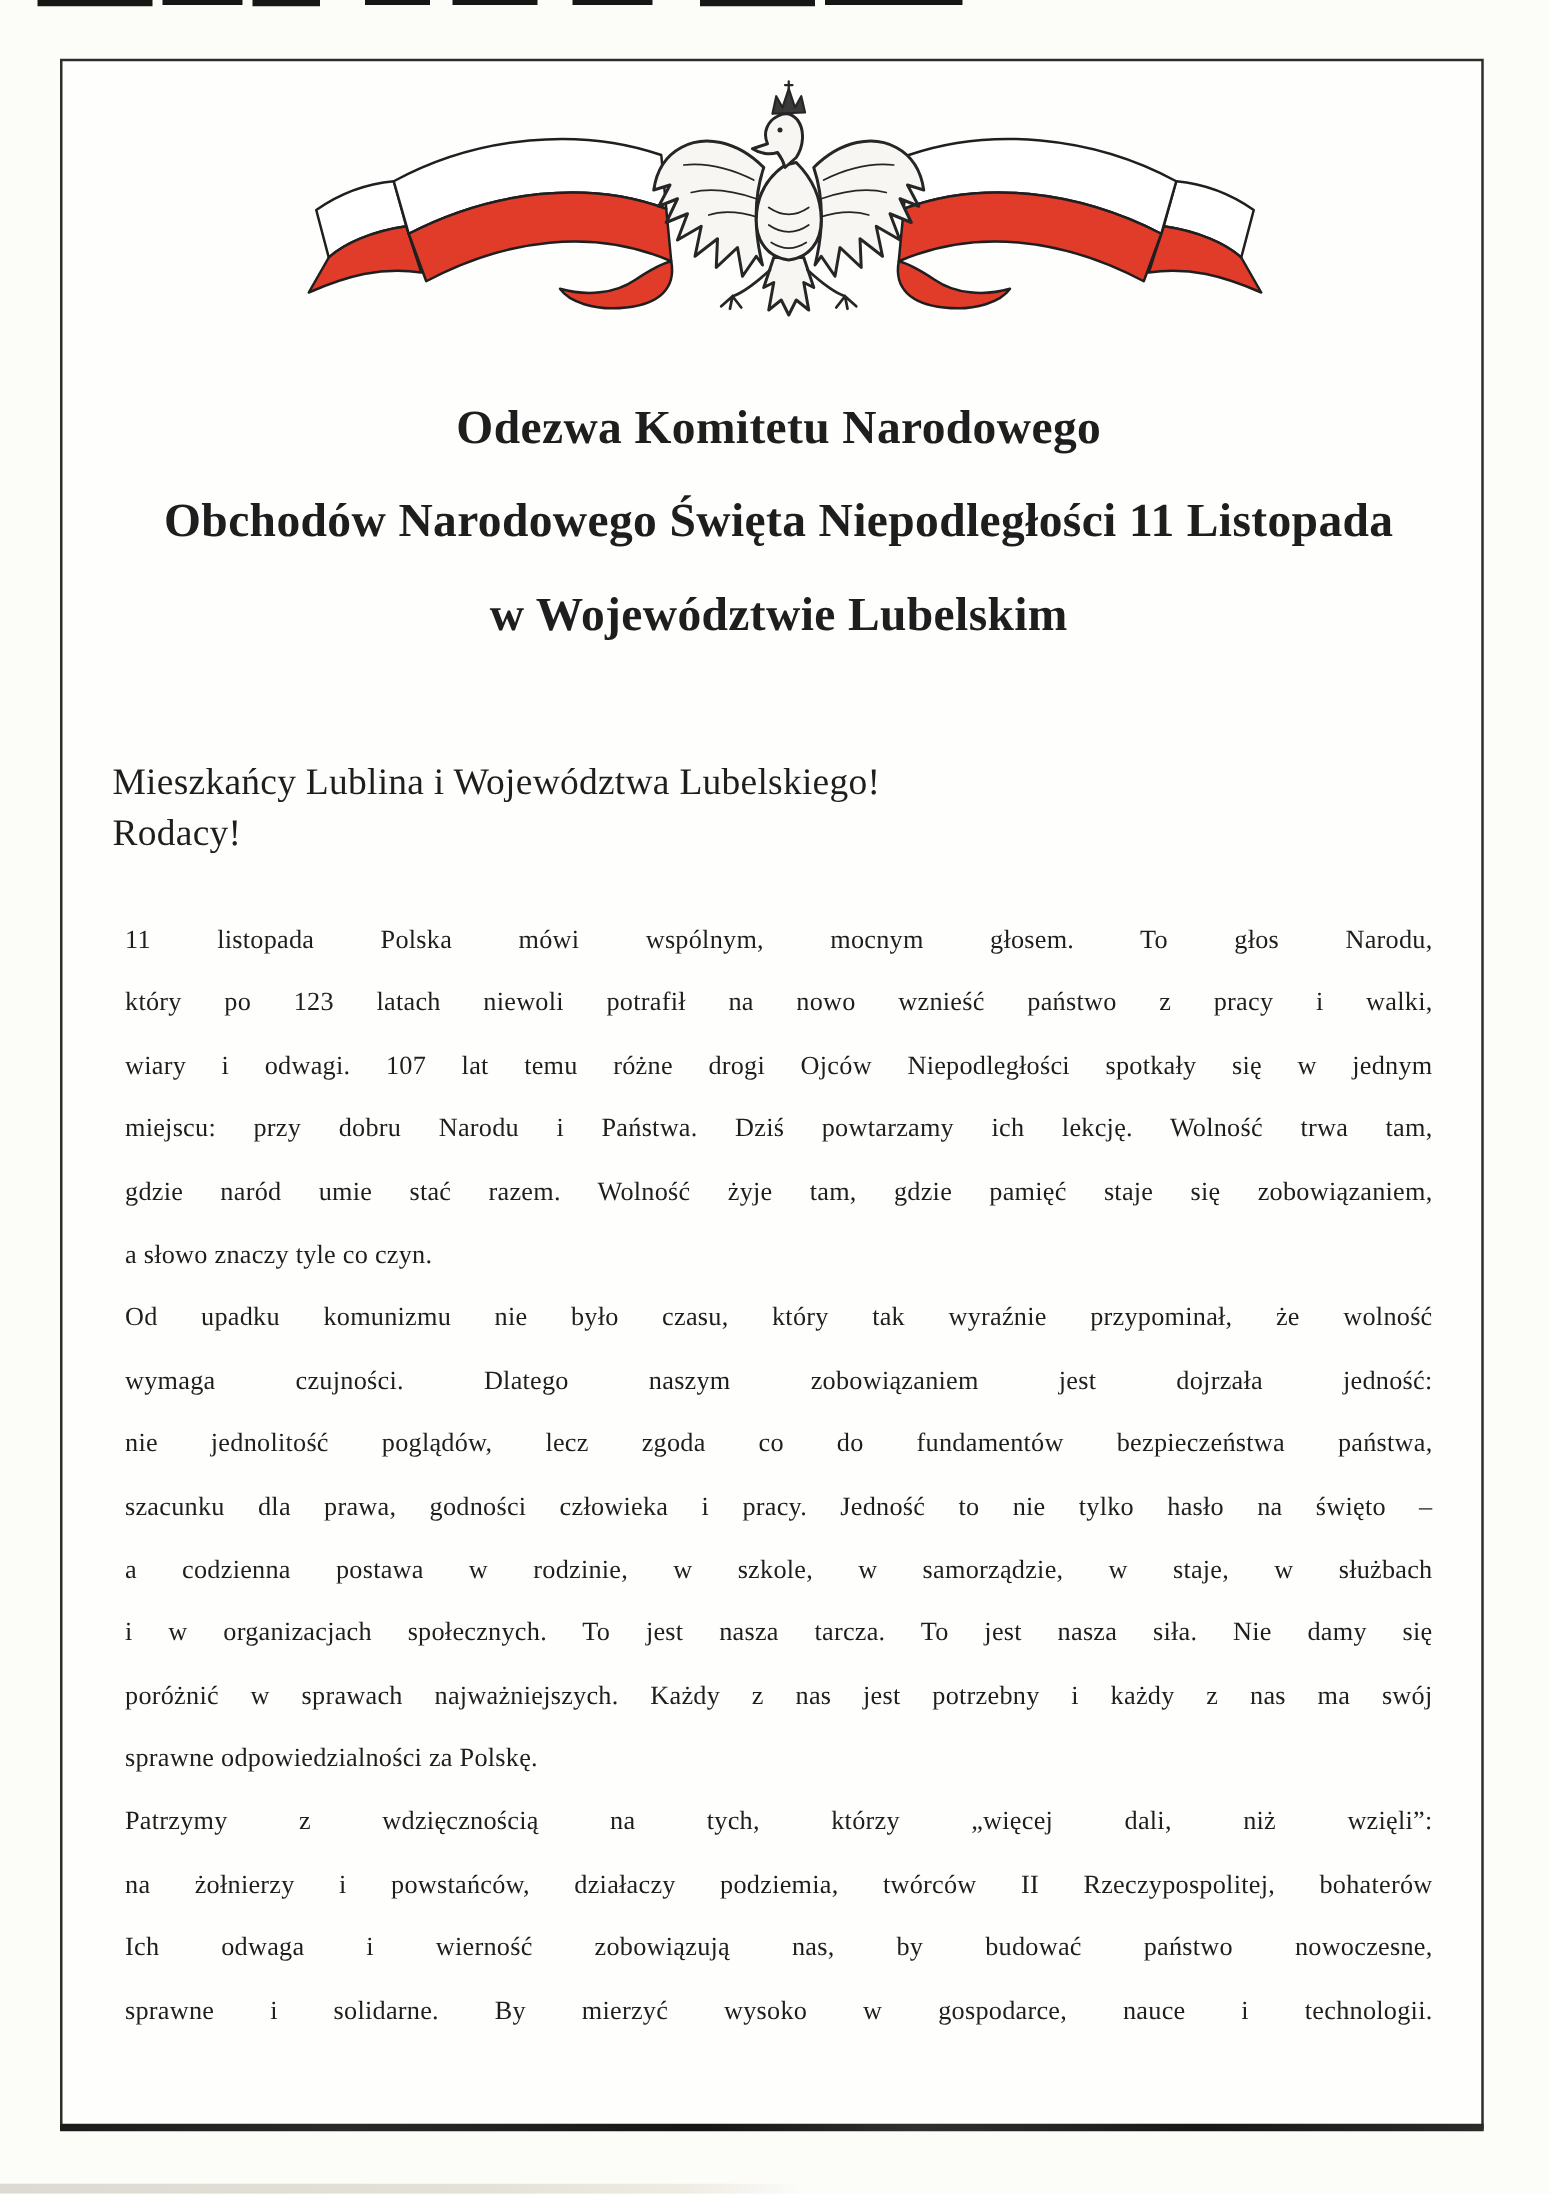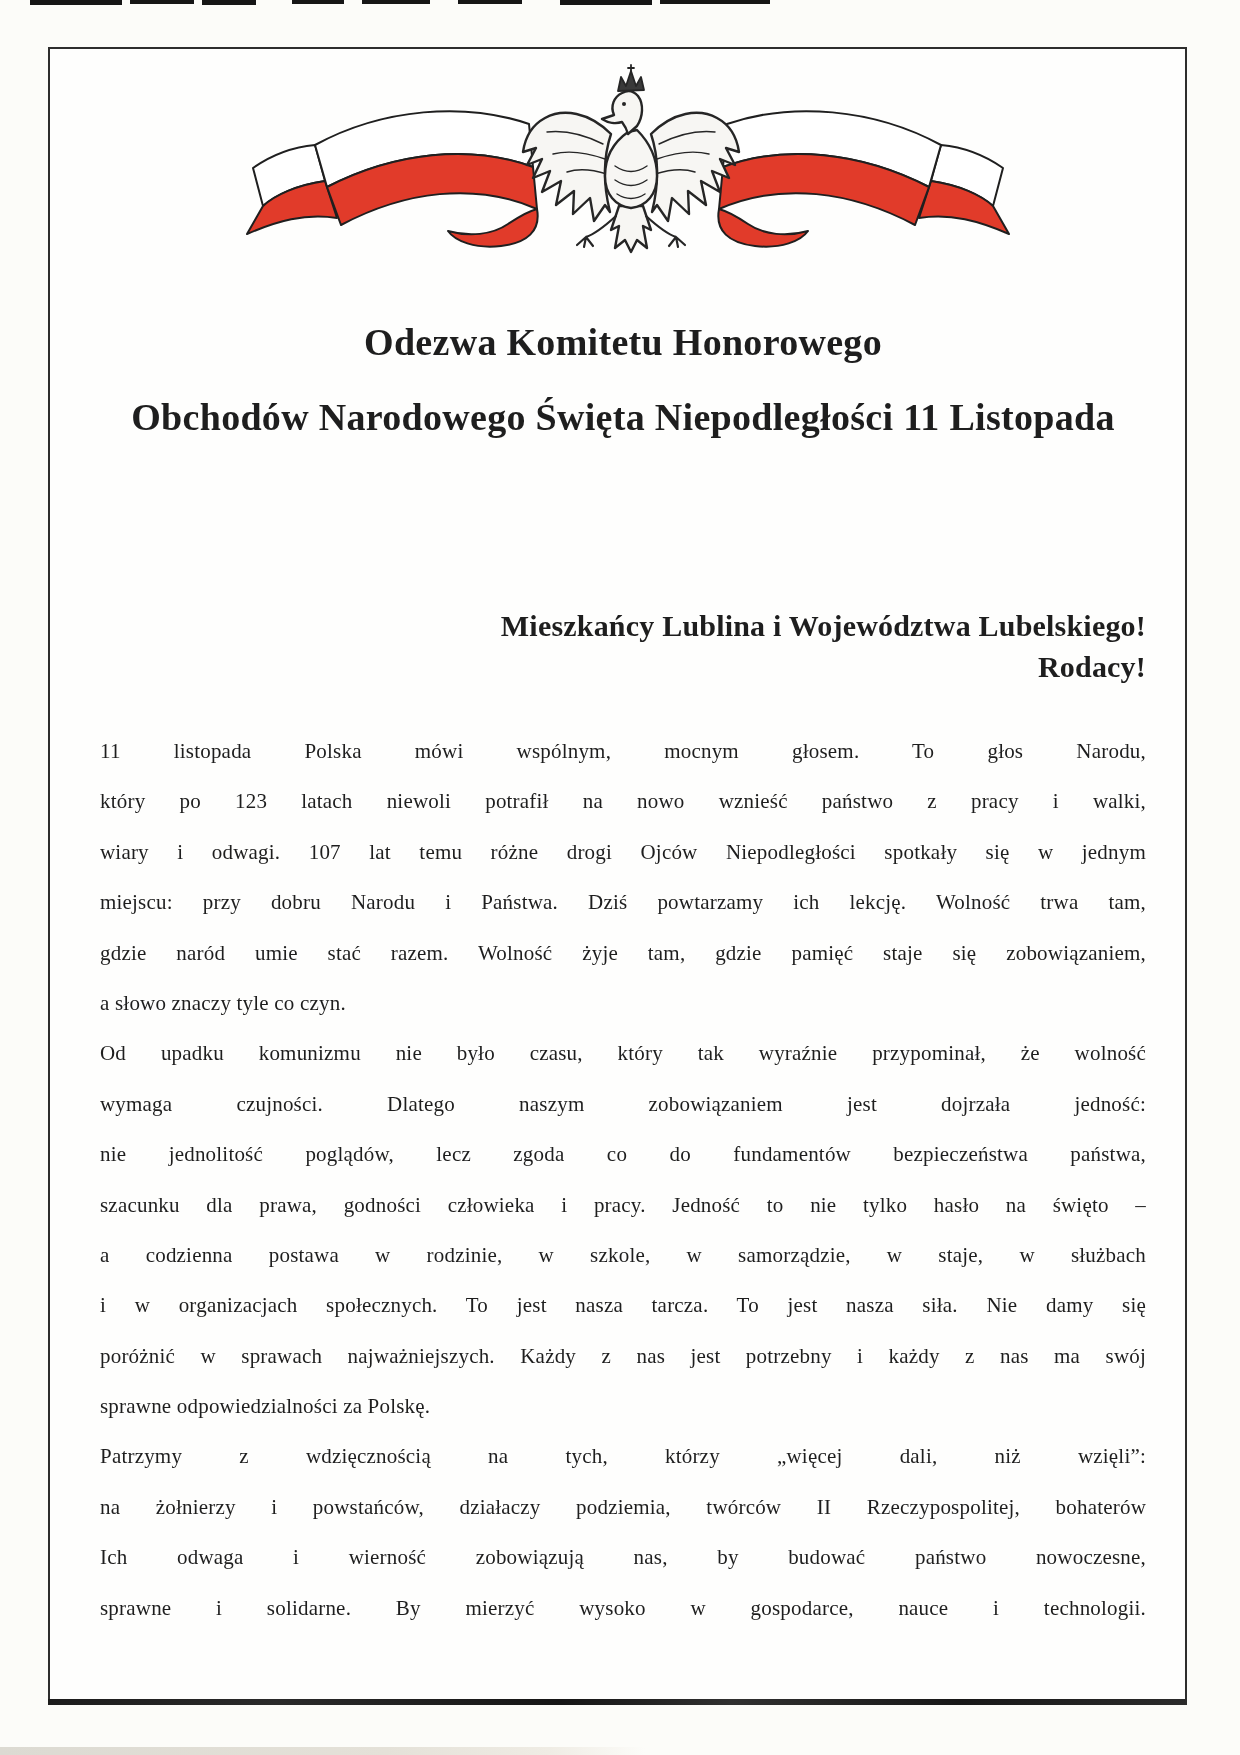--- a/index.html
+++ b/index.html
@@ -25,22 +25,22 @@
   }
   .emblem{position:absolute;left:233px;top:64px;width:790px;height:195px;}
   .title-block{
     position:absolute;left:100px;top:320px;width:1046px;text-align:center;
   }
   .title-line{
     font-weight:bold;font-size:38px;line-height:44px;margin-bottom:31px;
     letter-spacing:.3px;white-space:nowrap;
   }
   .salutation{
-    position:absolute;left:100px;top:605px;width:1046px;
-    font-weight:bold;font-size:30px;line-height:41px;letter-spacing:.2px;text-align:right;
+    position:absolute;left:90px;top:605px;width:1046px;
+    font-weight:normal;font-size:30px;line-height:41px;letter-spacing:.2px;
   }
   .body-text{
     position:absolute;left:100px;top:726px;width:1046px;
     font-size:21px;
   }
   .line{
     height:50.4px;line-height:50.4px;white-space:normal;
     text-align:justify;letter-spacing:.2px;
   }
   .line.full{text-align-last:justify;}
@@ -96,22 +96,23 @@
 
     <path fill="#f7f6f3" d="M389,29 C381,33 377,42 381,51 L369,55 C375,59 383,60 389,58 C392,62 394,66 395,70 L404,62 C410,53 411,40 405,32 C400,26 394,26 389,29 Z"></path>
     <circle cx="391" cy="40" r="2" fill="#262626" stroke="none"></circle>
 
     <path fill="#3a3a3a" stroke-width="1.8" d="M385,27 L388,13 L393,22 L398,7 L403,22 L408,13 L411,26 Z"></path>
     <path fill="none" stroke-width="1.8" d="M398,7 L398,1 M395,4 L401,4"></path>
   </g>
 </svg>
 
 <div class="title-block">
-  <div class="title-line">Odezwa Komitetu Honorowego</div>
+  <div class="title-line">Odezwa Komitetu Narodowego</div>
   <div class="title-line">Obchodów Narodowego Święta Niepodległości 11 Listopada</div>
+  <div class="title-line">w Województwie Lubelskim</div>
 </div>
 
 <div class="salutation">
   <div>Mieszkańcy Lublina i Województwa Lubelskiego!</div>
   <div>Rodacy!</div>
 </div>
 
 <div class="body-text">
   <div class="line full">11 listopada Polska mówi wspólnym, mocnym głosem. To głos Narodu,</div>
   <div class="line full">który po 123 latach niewoli potrafił na nowo wznieść państwo z pracy i walki,</div>

